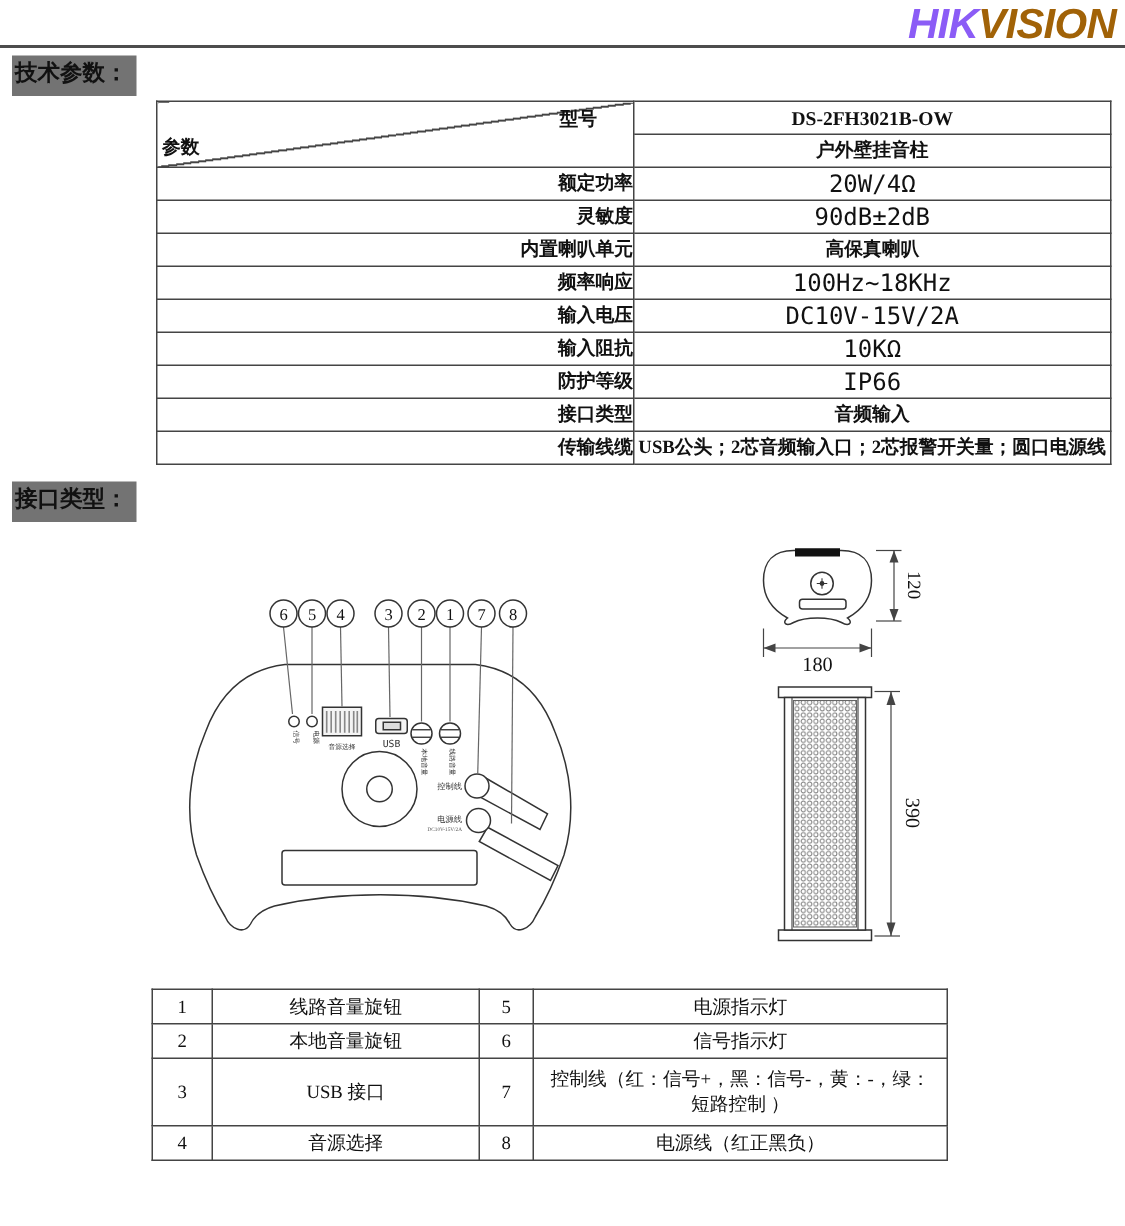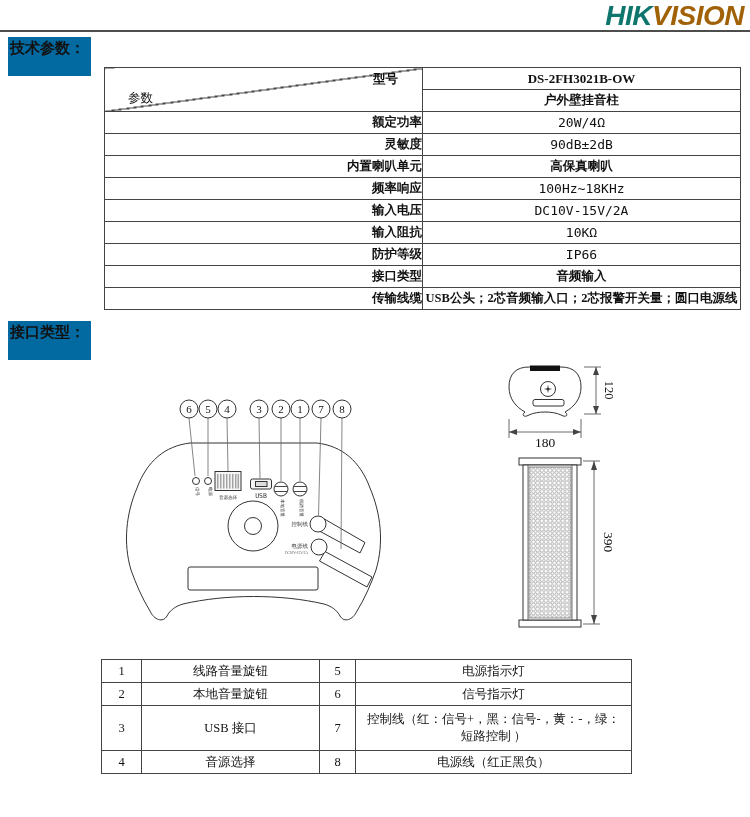--- a/index.html
+++ b/index.html
@@ -13,56 +13,56 @@
     overflow: hidden;
   }
   
   .brand {
     position: absolute; top: 0px; right: 6px;
     font-family: "Liberation Sans","DejaVu Sans",sans-serif;
     font-style: italic; font-weight: bold;
     font-size: 28px; letter-spacing: -0.5px;
     white-space: nowrap;
   }
-  .brand .hik { color: #0f766e; }
+  .brand .hik { color: #8b5cf6; }
   .brand .vision { color: #a16207; }
   .header-rule {
     position: absolute; top: 30px; left: 0; width: 750px; height: 2px;
     background: #4d4d4d;
   }
   
   .sec-title {
     position: absolute; left: 8px;
     display: inline-block;
-    background: #0369a1;
+    background: #737373;
     font-family: Liberation Sans, sans-serif;
     font-weight: bold; font-size: 15px;
-    padding: 2px 6px 18px 2px;
+    padding: 2px 6px 6px 2px;
   }
   .sec-title.specs { top: 37px; }
   .sec-title.appearance { top: 321px; }
   
   table.spec {
     position: absolute; left: 104px; top: 67px;
     width: 637px; border-collapse: collapse; table-layout: fixed;
   }
   table.spec td { border: 1px solid #444; height: 22px; font-size: 12.5px; overflow: hidden; }
   table.spec td.lab { width: 111px; padding-left: 8px; font-weight: bold; text-align: right; }
   table.spec td.val { text-align: center; font-weight: bold; }
   table.spec td.v-serif { font-family: "Liberation Serif","DejaVu Serif",serif; font-weight: bold; font-size: 13px; }
-  table.spec td.v-mono { font-family: "DejaVu Sans Mono","Liberation Mono",monospace; font-weight: normal; font-size: 13px; }
+  table.spec td.v-mono { font-family: "DejaVu Sans Mono","Liberation Mono",monospace; font-weight: normal; font-size: 16px; }
   
   td.corner {
     position: relative; padding: 0 !important;
     background-image: linear-gradient(to bottom right,
       transparent calc(50% - 0.7px), #444 calc(50% - 0.7px),
       #444 calc(50% + 0.7px), transparent calc(50% + 0.7px));
   }
   td.corner .tr { position: absolute; top: 3px; right: 24px; font-weight: bold; font-size: 12.5px; }
-  td.corner .bl { position: absolute; bottom: 4px; left: 23px; font-weight: normal; font-size: 12.5px; }
+  td.corner .bl { position: absolute; bottom: 4px; left: 3px; font-weight: bold; font-size: 12.5px; }
   
   .diagram-wrap { position: absolute; left: 0; top: 350px; width: 750px; height: 300px; }
   svg text { font-family: "Liberation Serif","DejaVu Serif",serif; fill: #111; }
   svg .callout-num { font-size: 11px; text-anchor: middle; }
   svg .dim { font-size: 13px; text-anchor: middle; }
   svg .tiny { font-size: 4.5px; fill: #333; }
   svg .small { font-size: 5.5px; fill: #333; }
   
   table.legend {
     position: absolute; left: 101px; top: 659px;

